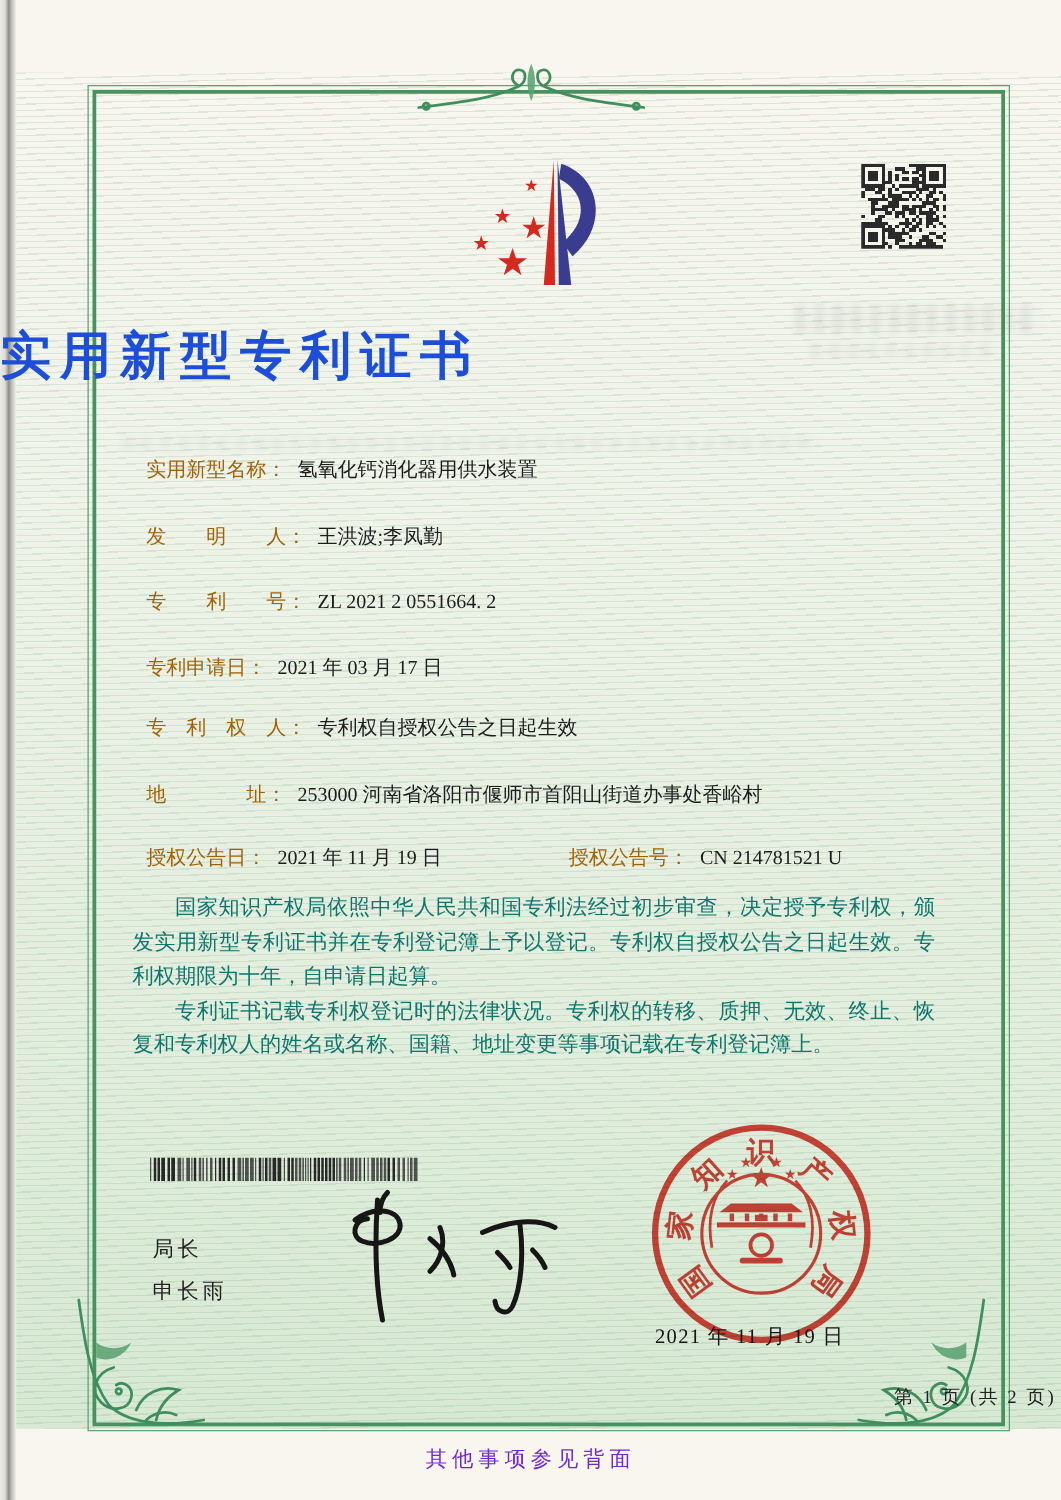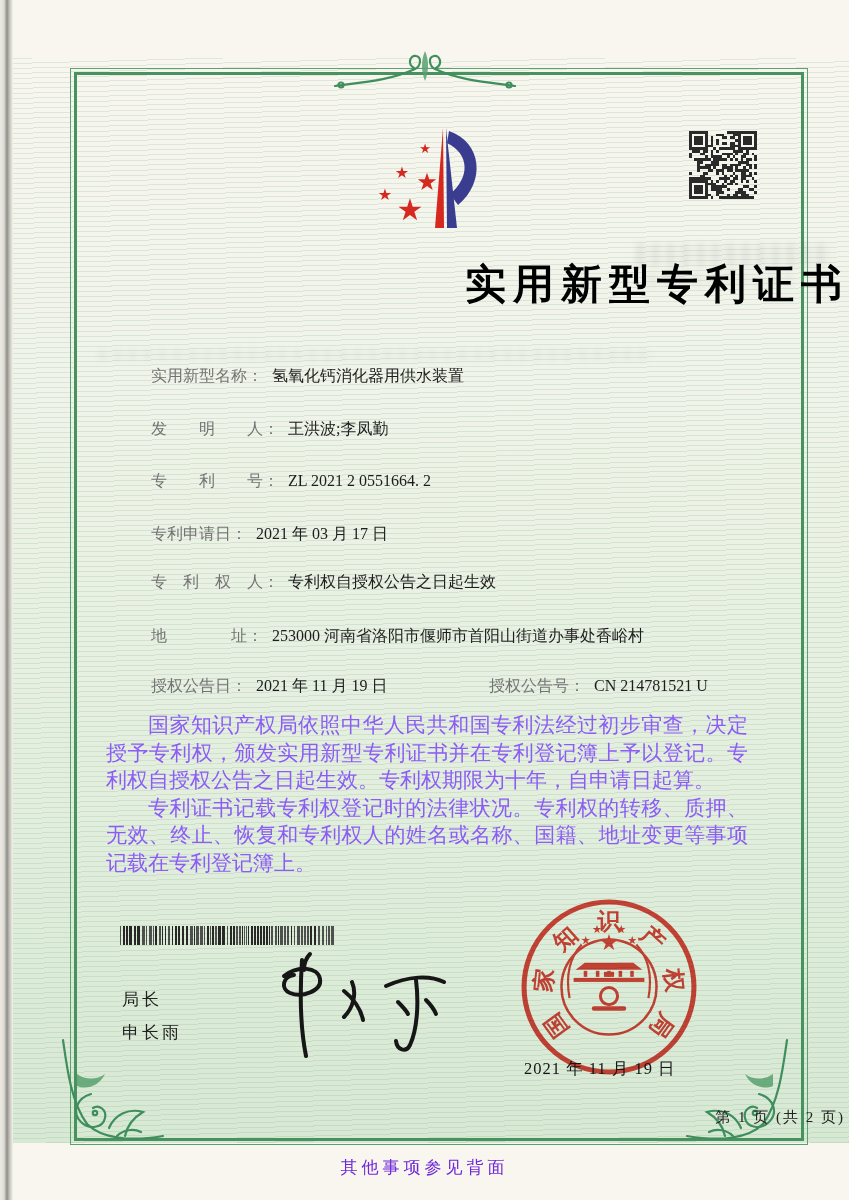--- a/index.html
+++ b/index.html
@@ -20,32 +20,32 @@
   
   .ghost{position:absolute;filter:blur(3px);
     background:repeating-linear-gradient(90deg, rgba(80,82,96,0.5) 0 9px, rgba(0,0,0,0) 9px 15px);}
   #ghost-1{left:636px;top:243px;width:196px;height:24px;opacity:.18;}
   #ghost-2{left:648px;top:274px;width:150px;height:13px;opacity:.12;}
   #ghost-3{left:98px;top:349px;width:556px;height:12px;opacity:.10;}
   
   #cert-no{position:absolute;left:100px;top:136px;font-size:17px;letter-spacing:1px;color:#2a2a2a;}
   #logo{position:absolute;left:372px;top:120px;width:126px;height:116px;}
   #qr{position:absolute;left:689px;top:131px;width:68px;height:68px;}
-  #title{position:absolute;left:0;top:257px;width:849px;text-align:right;
-    font-size:41px;font-weight:bold;letter-spacing:7px;color:#000000;}
+  #title{position:absolute;left:0;top:257px;width:849px;text-align:left;
+    font-size:41px;font-weight:bold;letter-spacing:7px;color:#1d4ed8;}
   
   #fields{position:absolute;left:0;top:0;width:849px;height:0;}
   .field-row{position:absolute;left:117px;width:680px;height:24px;font-size:16px;white-space:nowrap;}
   .r0{top:366px}.r1{top:419px}.r2{top:471px}.r3{top:524px}.r4{top:572px}.r5{top:626px}.r6{top:676px}
-  .field-label{color:#737373;margin-left:34px;}
+  .field-label{color:#a16207;}
   .field-value{margin-left:9px;color:#1d1d1d;}
   .pair2{position:absolute;left:338px;top:0;}
   
-  #body-text{position:absolute;left:106px;top:712px;width:642px;font-size:21px;
-    line-height:27.5px;text-align:justify;color:#8b5cf6;}
+  #body-text{position:absolute;left:106px;top:712px;width:642px;font-size:17px;
+    line-height:27.5px;text-align:justify;color:#0f766e;}
   #body-text p{margin:0;text-indent:2em;}
   
   #barcode{position:absolute;left:120px;top:926px;width:218px;height:19px;}
   
   #officer-title{position:absolute;left:122px;top:988px;font-size:17px;letter-spacing:3px;}
   #officer-name{position:absolute;left:122px;top:1021px;font-size:17px;letter-spacing:3px;}
   #signature{position:absolute;left:240px;top:946px;width:215px;height:118px;}
   
   #seal{position:absolute;left:519px;top:897px;width:180px;height:180px;opacity:.93;mix-blend-mode:multiply;}
   .seal-char{font-size:23px;font-weight:bold;fill:#dd392e;text-anchor:middle;

